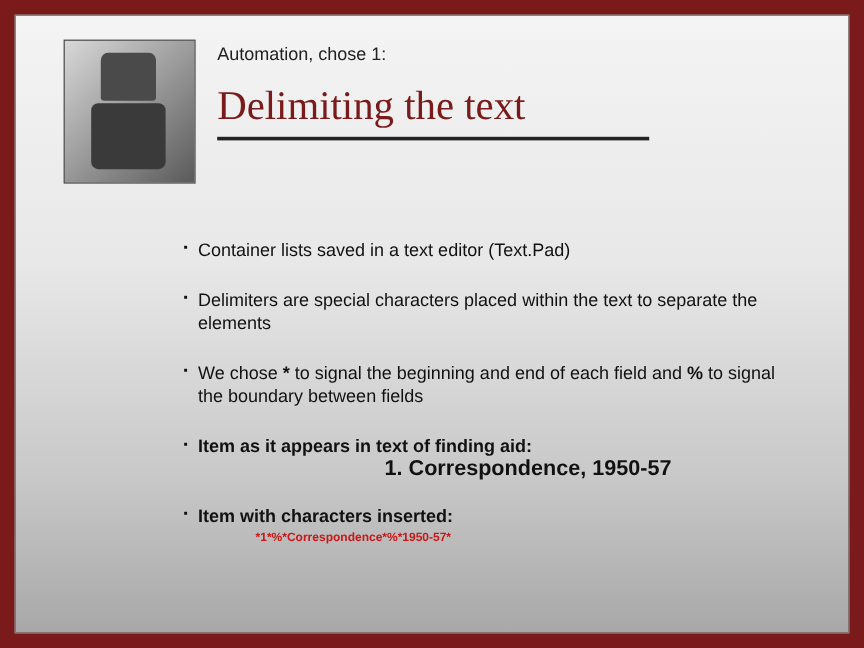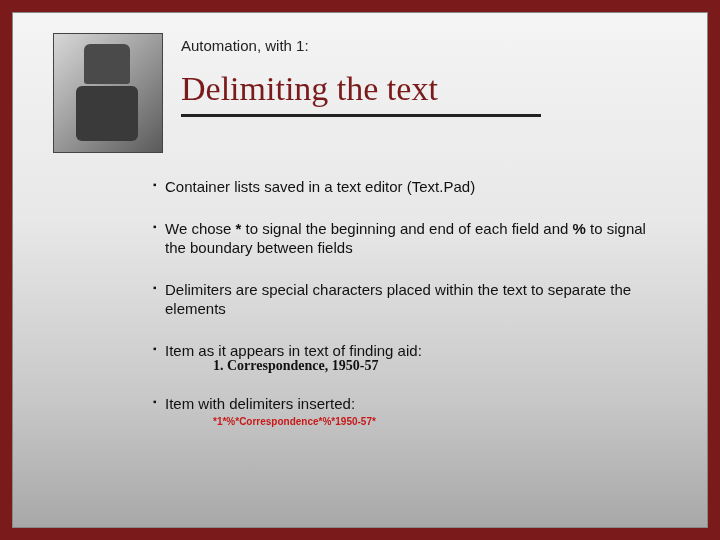--- a/index.html
+++ b/index.html
@@ -68,85 +68,86 @@
     font-family: Liberation Serif, serif;
     font-size: 34px;
     color: #7a1a1a;
     font-weight: normal;
     border-bottom: 3px solid #222;
     padding-bottom: 6px;
     width: 360px;
   }
   .content {
     margin-left: 100px;
-    margin-top: 24px;
+    margin-top: 46px;
   }
   .bullet {
     font-family: Verdana, Geneva, sans-serif;
     font-size: 15px;
     color: #111;
     margin-bottom: 22px;
     line-height: 1.3;
     position: relative;
     padding-left: 12px;
   }
   .bullet::before {
     content: "▪";
     position: absolute;
     left: 0;
     top: 1px;
     font-size: 10px;
     color: #111;
   }
   .bold { font-weight: bold; }
   .example {
-    font-family: Liberation Serif, serif;
-    font-size: 14px;
+    font-family: Liberation Sans, sans-serif;
+    font-size: 18px;
     font-weight: bold;
     color: #111;
     margin-left: 60px;
     margin-top: -14px;
     margin-bottom: 20px;
+    text-align: center;
   }
   .example-red {
     font-family: Verdana, Geneva, sans-serif;
     font-size: 10px;
     font-weight: bold;
     color: #c81818;
     margin-left: 60px;
     margin-top: -10px;
   }
-  .tight { margin-bottom: 12px; }
+  .tight { margin-bottom: 12px; font-weight: bold; }
 </style>
 </head>
 <body>
 
 <div class="outer">
   <div class="inner">
 
     <div class="head-row">
       <div class="robot"></div>
       <div class="titles">
-        <div class="subtitle">Automation, with 1:</div>
+        <div class="subtitle">Automation, chose 1:</div>
         <div class="title">Delimiting the text</div>
       </div>
     </div>
 
     <div class="content">
 
       <div class="bullet">Container lists saved in a text editor (Text.Pad)</div>
 
+      <div class="bullet">Delimiters are special characters placed within the text to separate the elements</div>
+
       <div class="bullet">
         <span>We chose </span><span class="bold">*</span><span> to signal the beginning and end of each field and </span><span class="bold">%</span><span> to signal the boundary between fields</span>
       </div>
 
-      <div class="bullet">Delimiters are special characters placed within the text to separate the elements</div>
-
       <div class="bullet tight">Item as it appears in text of finding aid:</div>
       <div class="example">1. Correspondence, 1950-57</div>
 
-      <div class="bullet tight">Item with delimiters inserted:</div>
+      <div class="bullet tight">Item with characters inserted:</div>
       <div class="example-red">*1*%*Correspondence*%*1950-57*</div>
 
     </div>
 
   </div>
 </div>
 
 </body></html>

